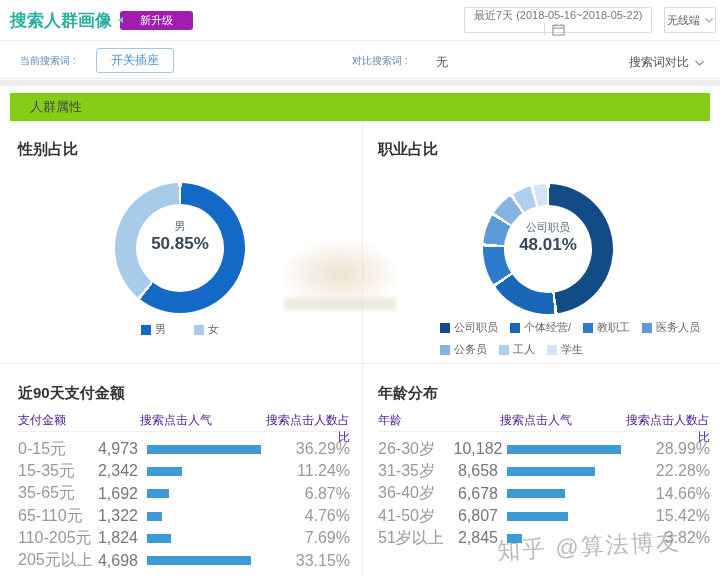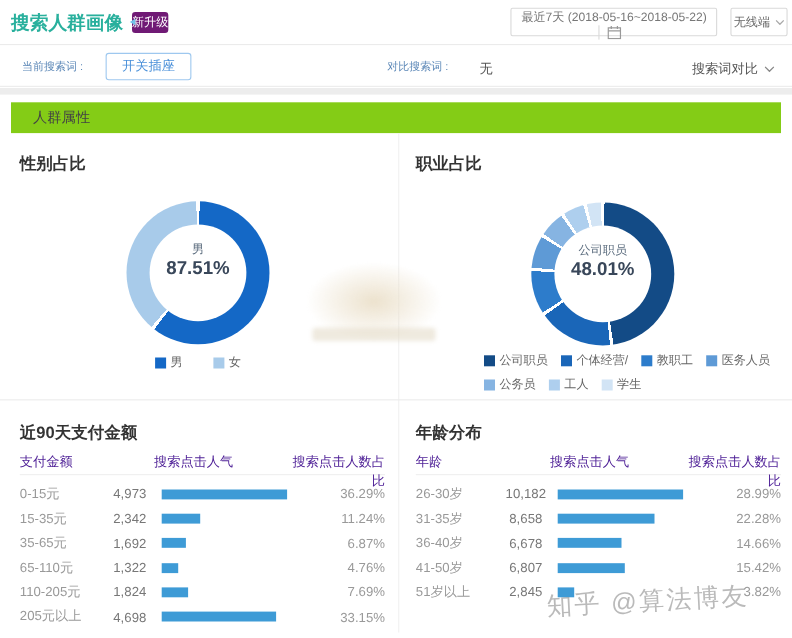--- a/index.html
+++ b/index.html
@@ -3,21 +3,21 @@
 <meta charset="utf-8">
 <style>
   * { margin:0; padding:0; box-sizing:border-box; }
   html,body { width:720px; height:580px; }
   body { font-family:"Liberation Sans","DejaVu Sans",sans-serif; background:#fff; position:relative; overflow:hidden; }
   #page { position:relative; width:720px; height:580px; background:#fff; }
 
   
   #header { position:absolute; left:0; top:0; width:720px; height:40px; }
   .app-title { position:absolute; left:10px; top:9px; font-size:17px; font-weight:bold; color:#29b09d; }
-  .badge { position:absolute; left:120px; top:11px; background:#701a75; color:#fff; font-size:11px; padding:2px 0; border-radius:3px; }
+  .badge { position:absolute; left:120px; top:11px; background:#a21caf; color:#fff; font-size:11px; padding:2px 20px; border-radius:3px; }
   .badge:before { content:""; position:absolute; left:-5px; top:6px; border:3px solid transparent; border-right:5px solid #72c3e8; }
   .date-ctl { position:absolute; left:464px; top:7px; height:26px; border:1px solid #d9d9d9; border-radius:2px; display:flex; align-items:center; background:#fff;flex-direction:column; }
   .date-text { font-size:11px; color:#777; padding:0 9px; white-space:nowrap; }
   .cal-cell { width:28px; height:100%; border-left:1px solid #d9d9d9; display:flex; align-items:center; justify-content:center; }
   .device-ctl { position:absolute; left:664px; top:7px; height:26px; width:52px; border:1px solid #d9d9d9; border-radius:2px; display:flex; align-items:center; justify-content:center; gap:5px; background:#fff; }
   .device-text { font-size:11px; color:#666; }
 
   
   #toolbar { position:absolute; left:0; top:40px; width:720px; height:39px; border-top:1px solid #ebebeb; border-bottom:1px solid #ebebeb; background:#fff; }
   .tb-label { position:absolute; top:13px; font-size:10px; color:#5b87b7; }
@@ -43,21 +43,21 @@
   #legend-gender { position:absolute; left:0; top:322px; width:360px; justify-content:center; gap:28px; }
   #legend-occ { position:absolute; left:440px; top:320px; width:262px; flex-wrap:wrap; row-gap:7px; column-gap:12px; }
   .litem { display:inline-flex; align-items:center; gap:4px; font-size:11px; color:#666; cursor:pointer; }
   .sw { display:inline-block; width:10px; height:10px; }
 
   
   .tbl-title { position:absolute; font-size:15px; font-weight:bold; color:#333; }
   .tbl { position:absolute; top:412px; width:332px; }
   .thead { display:flex; height:20px; font-size:12px; color:#4c1d95; border-bottom:1px solid #efefef; padding-bottom:4px; }
   .th1 { width:122px; } .th2 { width:120px; } .th3 { flex:1; text-align:right; }
-  .trow { display:flex; align-items:center; height:22.3px; font-size:12px; margin-top:0; }
+  .trow { display:flex; align-items:center; height:22.3px; font-size:16px; margin-top:0; }
   .trow:first-of-type { margin-top:6px; }
   .cl { width:75px; color:#999; }
   .cv { width:50px; text-align:center; color:#777; }
   .cb { width:122px; margin-left:4px; }
   .cb i { display:block; height:9px; background:#3e9bd6; }
   .cp { flex:1; text-align:right; color:#999; }
 
   .wm-center { position:absolute; left:278px; top:238px; width:124px; height:72px;
     background:radial-gradient(ellipse at center, rgba(233,221,197,.85), rgba(233,221,197,0) 70%); filter:blur(1px); }
   .wm-center2 { position:absolute; left:284px; top:298px; width:112px; height:12px; border-radius:3px;
@@ -116,21 +116,21 @@
   <div class="band"></div>
   <div class="section-bar">人群属性</div>
 
   <div class="vdiv"></div>
   <div class="hdiv"></div>
 
   <span class="chart-title" style="left:18px; top:140px;">性别占比</span>
   <div class="donut" style="left: 115px; top: 183px; background: conic-gradient(rgb(255, 255, 255) 0deg, rgb(255, 255, 255) 1.4deg, rgb(20, 104, 198) 1.4deg, rgb(20, 104, 198) 217.84deg, rgb(255, 255, 255) 217.84deg, rgb(255, 255, 255) 219.24deg, rgb(255, 255, 255) 219.24deg, rgb(255, 255, 255) 220.64deg, rgb(168, 203, 234) 220.64deg, rgb(168, 203, 234) 358.6deg, rgb(255, 255, 255) 358.6deg, rgb(255, 255, 255) 360deg);">
     <div class="hole"></div>
     <span class="c-label">男</span>
-    <span class="c-value">87.51%</span>
+    <span class="c-value">50.85%</span>
   </div>
   <div class="legend" id="legend-gender">
       <span class="litem">
         <i class="sw" style="background: rgb(20, 104, 198);"></i>
         <span>男</span>
       </span>
       <span class="litem">
         <i class="sw" style="background: rgb(168, 203, 234);"></i>
         <span>女</span>
       </span>

